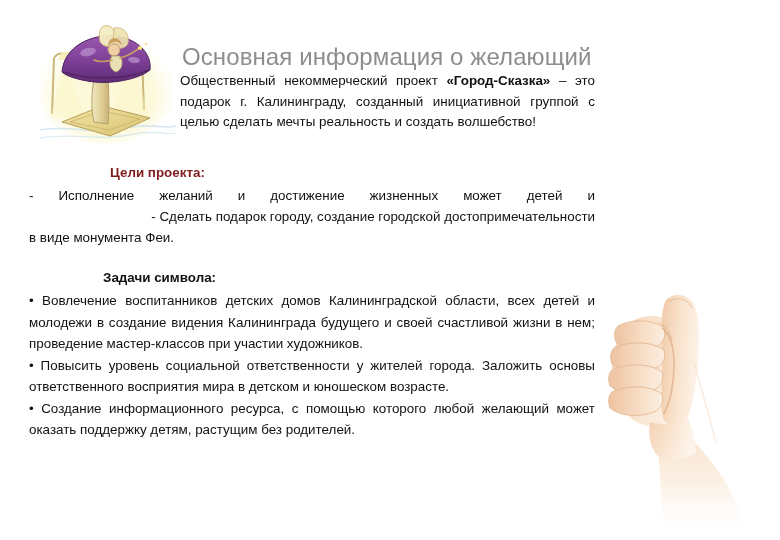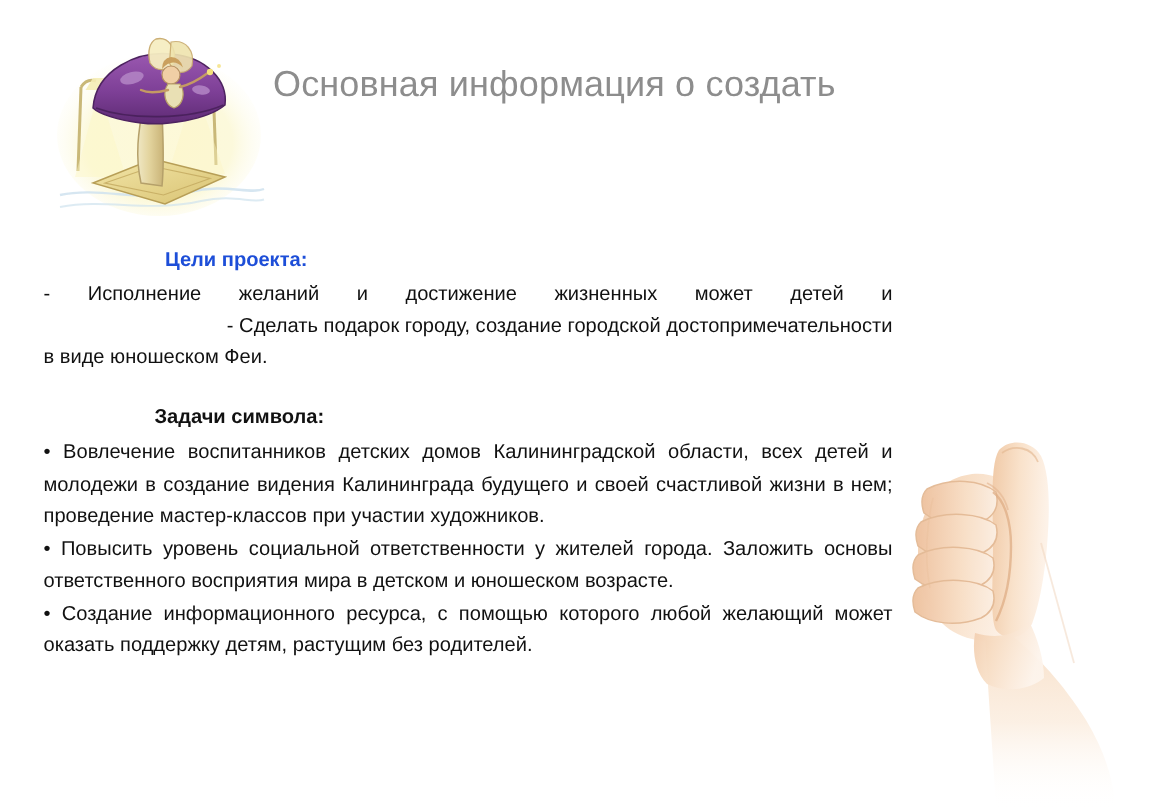--- a/index.html
+++ b/index.html
@@ -63,21 +63,21 @@
   #intro-paragraph b { font-weight: bold; }
 
   
   #goals-heading {
     position: absolute;
     left: 110px;
     top: 163px;
     font-size: 13.4px;
     line-height: 19px;
     font-weight: bold;
-    color: #1d4ed8;
+    color: #7f1d1d;
     white-space: nowrap;
   }
 
   #goals-body {
     position: absolute;
     left: 29px;
     top: 185px;
     width: 566px;
     font-size: 13.4px;
     line-height: 21px;
@@ -200,28 +200,29 @@
         <path d="M70 28 q 7 -8 14 -1 q -2 -7 -8 -7 q -6 1 -6 8 z" fill="#caa05e"></path>
         <path d="M74 38 C 70 44, 72 52, 78 54 C 84 52, 86 44, 82 38 Z" fill="#e9e0b4" stroke="#b9a269" stroke-width="0.8"></path>
         <path d="M82 40 C 90 38, 96 34, 100 31" fill="none" stroke="#c49a63" stroke-width="1.6" stroke-linecap="round"></path>
         <path d="M74 42 C 66 44, 60 44, 56 42" fill="none" stroke="#c49a63" stroke-width="1.6" stroke-linecap="round"></path>
         <circle cx="102" cy="30" r="2.1" fill="#f4e07a"></circle>
         <circle cx="108" cy="26" r="1.3" fill="#f4e07a" opacity="0.8"></circle>
       </g>
     </svg>
   </div>
 
-  <h1 id="slide-title">Основная информация о создать</h1>
-
+  <h1 id="slide-title">Основная информация о желающий</h1>
+
+  <div id="intro-paragraph"><span>Общественный некоммерческий проект </span><b>«Город-Сказка»</b><span> – это подарок г. Калининграду, созданный инициативной группой с целью сделать мечты реальность и создать волшебство!</span></div>
 
   <div id="goals-heading">Цели проекта:</div>
   <div id="goals-body">
     <span class="goal-line-1">- Исполнение желаний и достижение жизненных может детей    и</span>
     <span class="goal-line-3">- Сделать подарок городу, создание городской достопримечательности</span>
-    <span class="goal-line-4">в виде юношеском Феи.</span>
+    <span class="goal-line-4">в виде монумента Феи.</span>
   </div>
 
   <div id="tasks-heading">Задачи символа:</div>
   <div id="tasks-body">
     <p>• Вовлечение воспитанников детских домов Калининградской области, всех детей и молодежи в создание видения Калининграда будущего и своей счастливой жизни в нем; проведение мастер-классов при участии художников.</p>
     <p class="lastjust">• Повысить уровень социальной ответственности у жителей города. Заложить основы ответственного восприятия мира в детском и юношеском возрасте.</p>
     <p class="lastjust">• Создание информационного ресурса, с помощью которого любой желающий может оказать поддержку детям, растущим без родителей.</p>
   </div>
 
   <div id="thumbs-up-hand">

